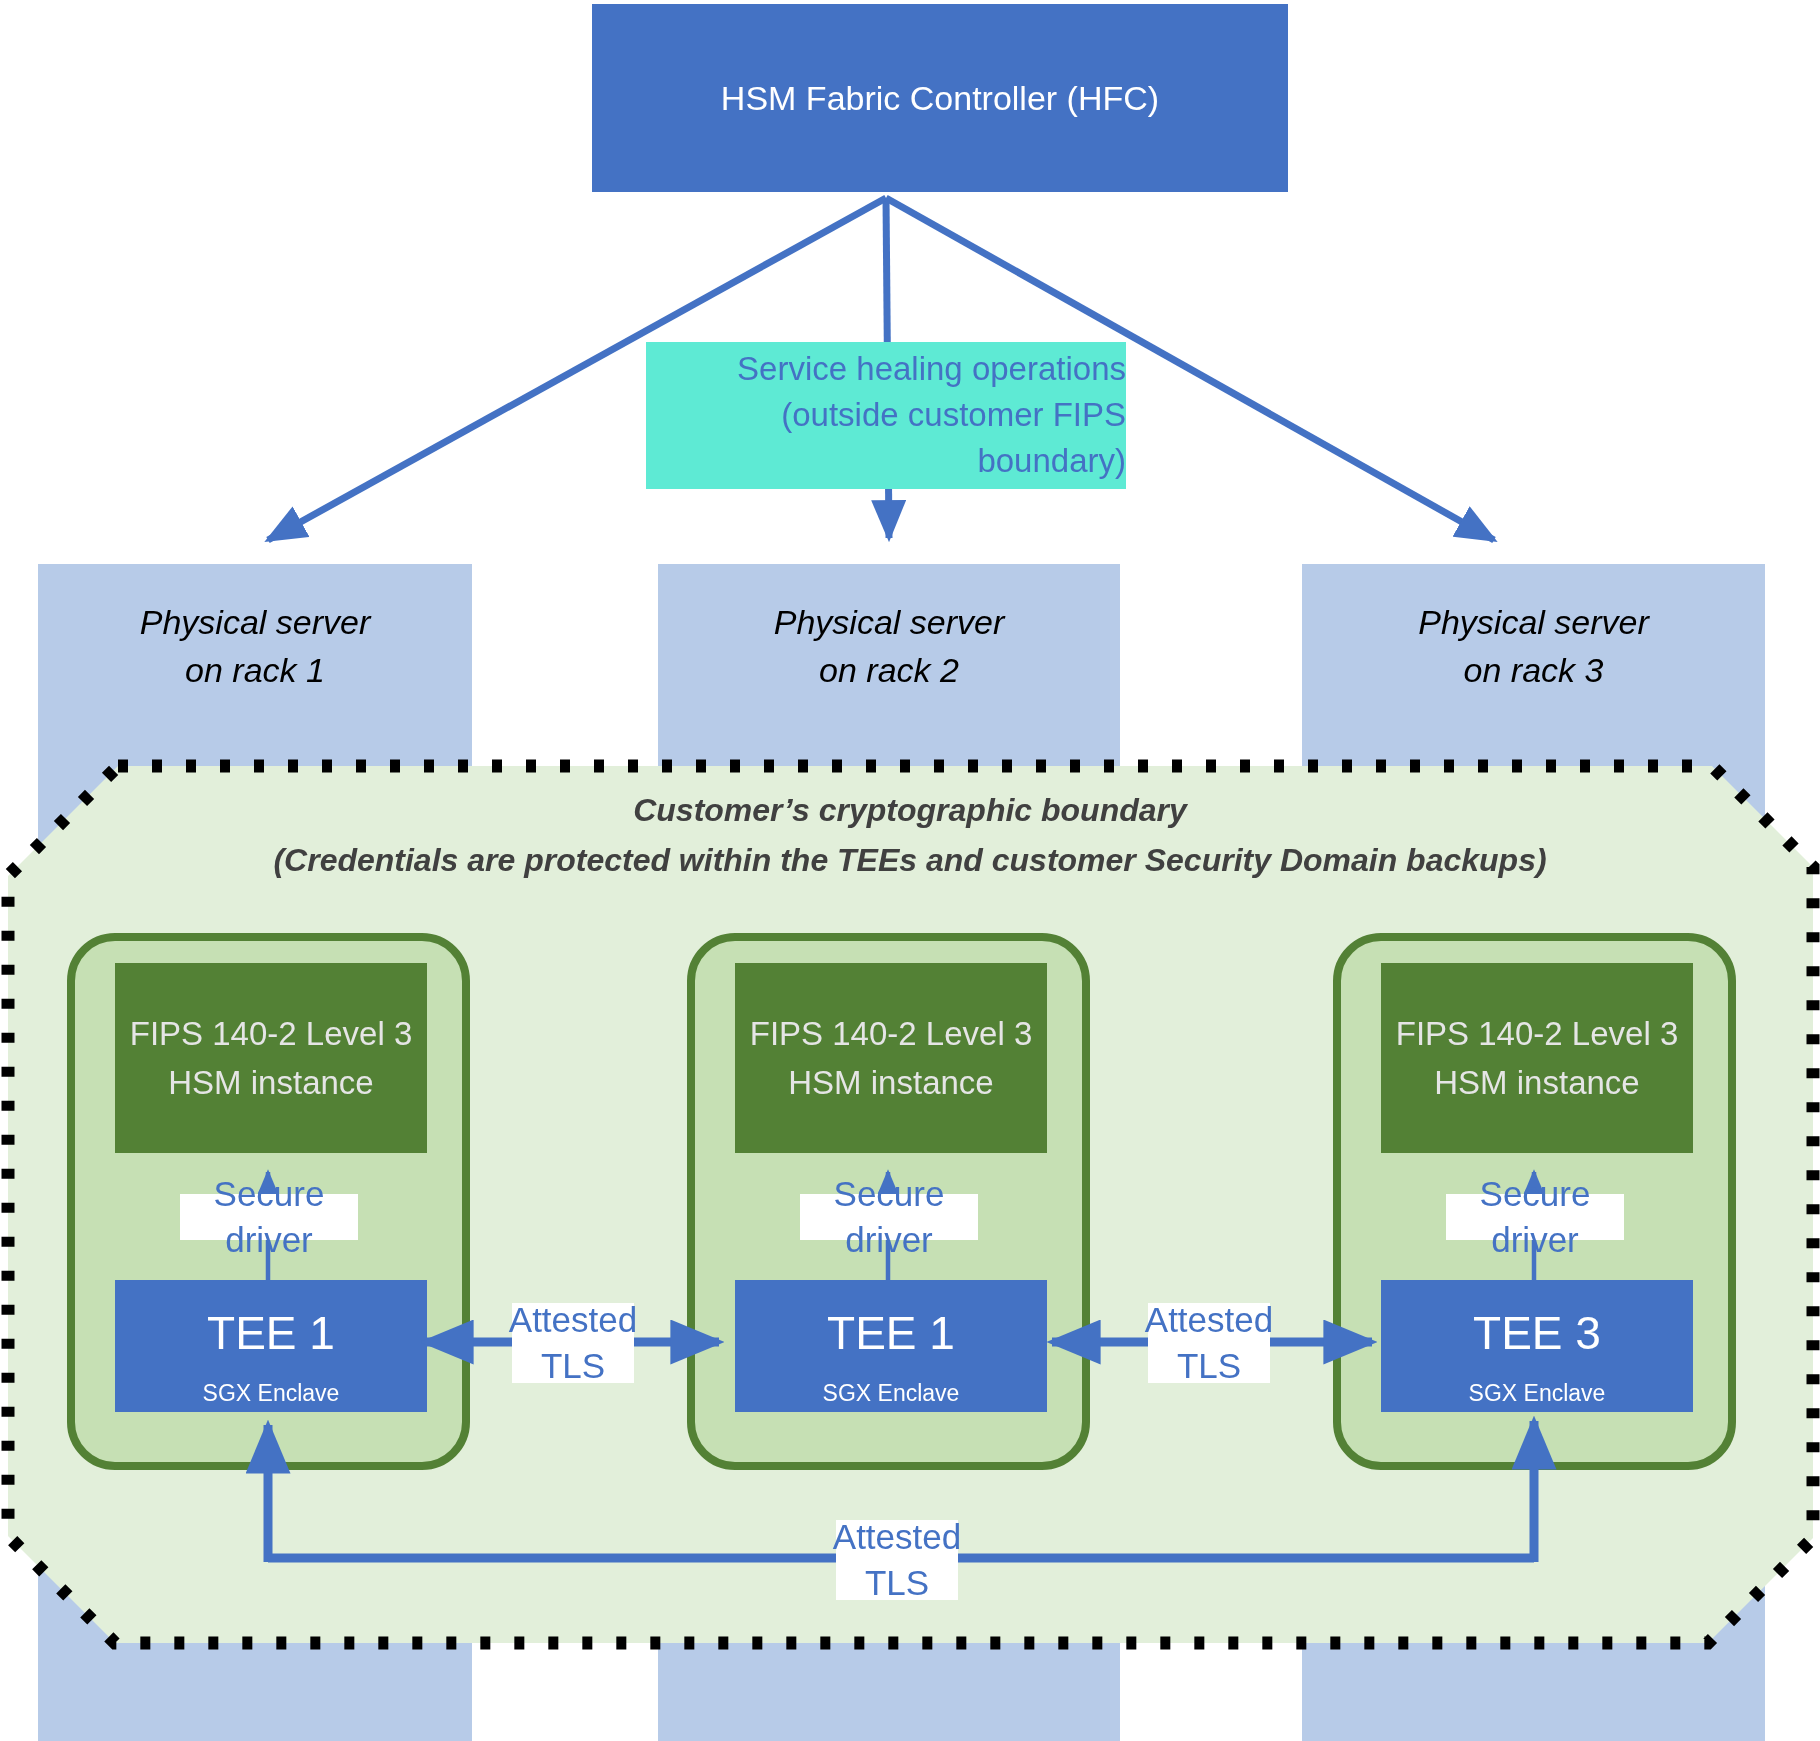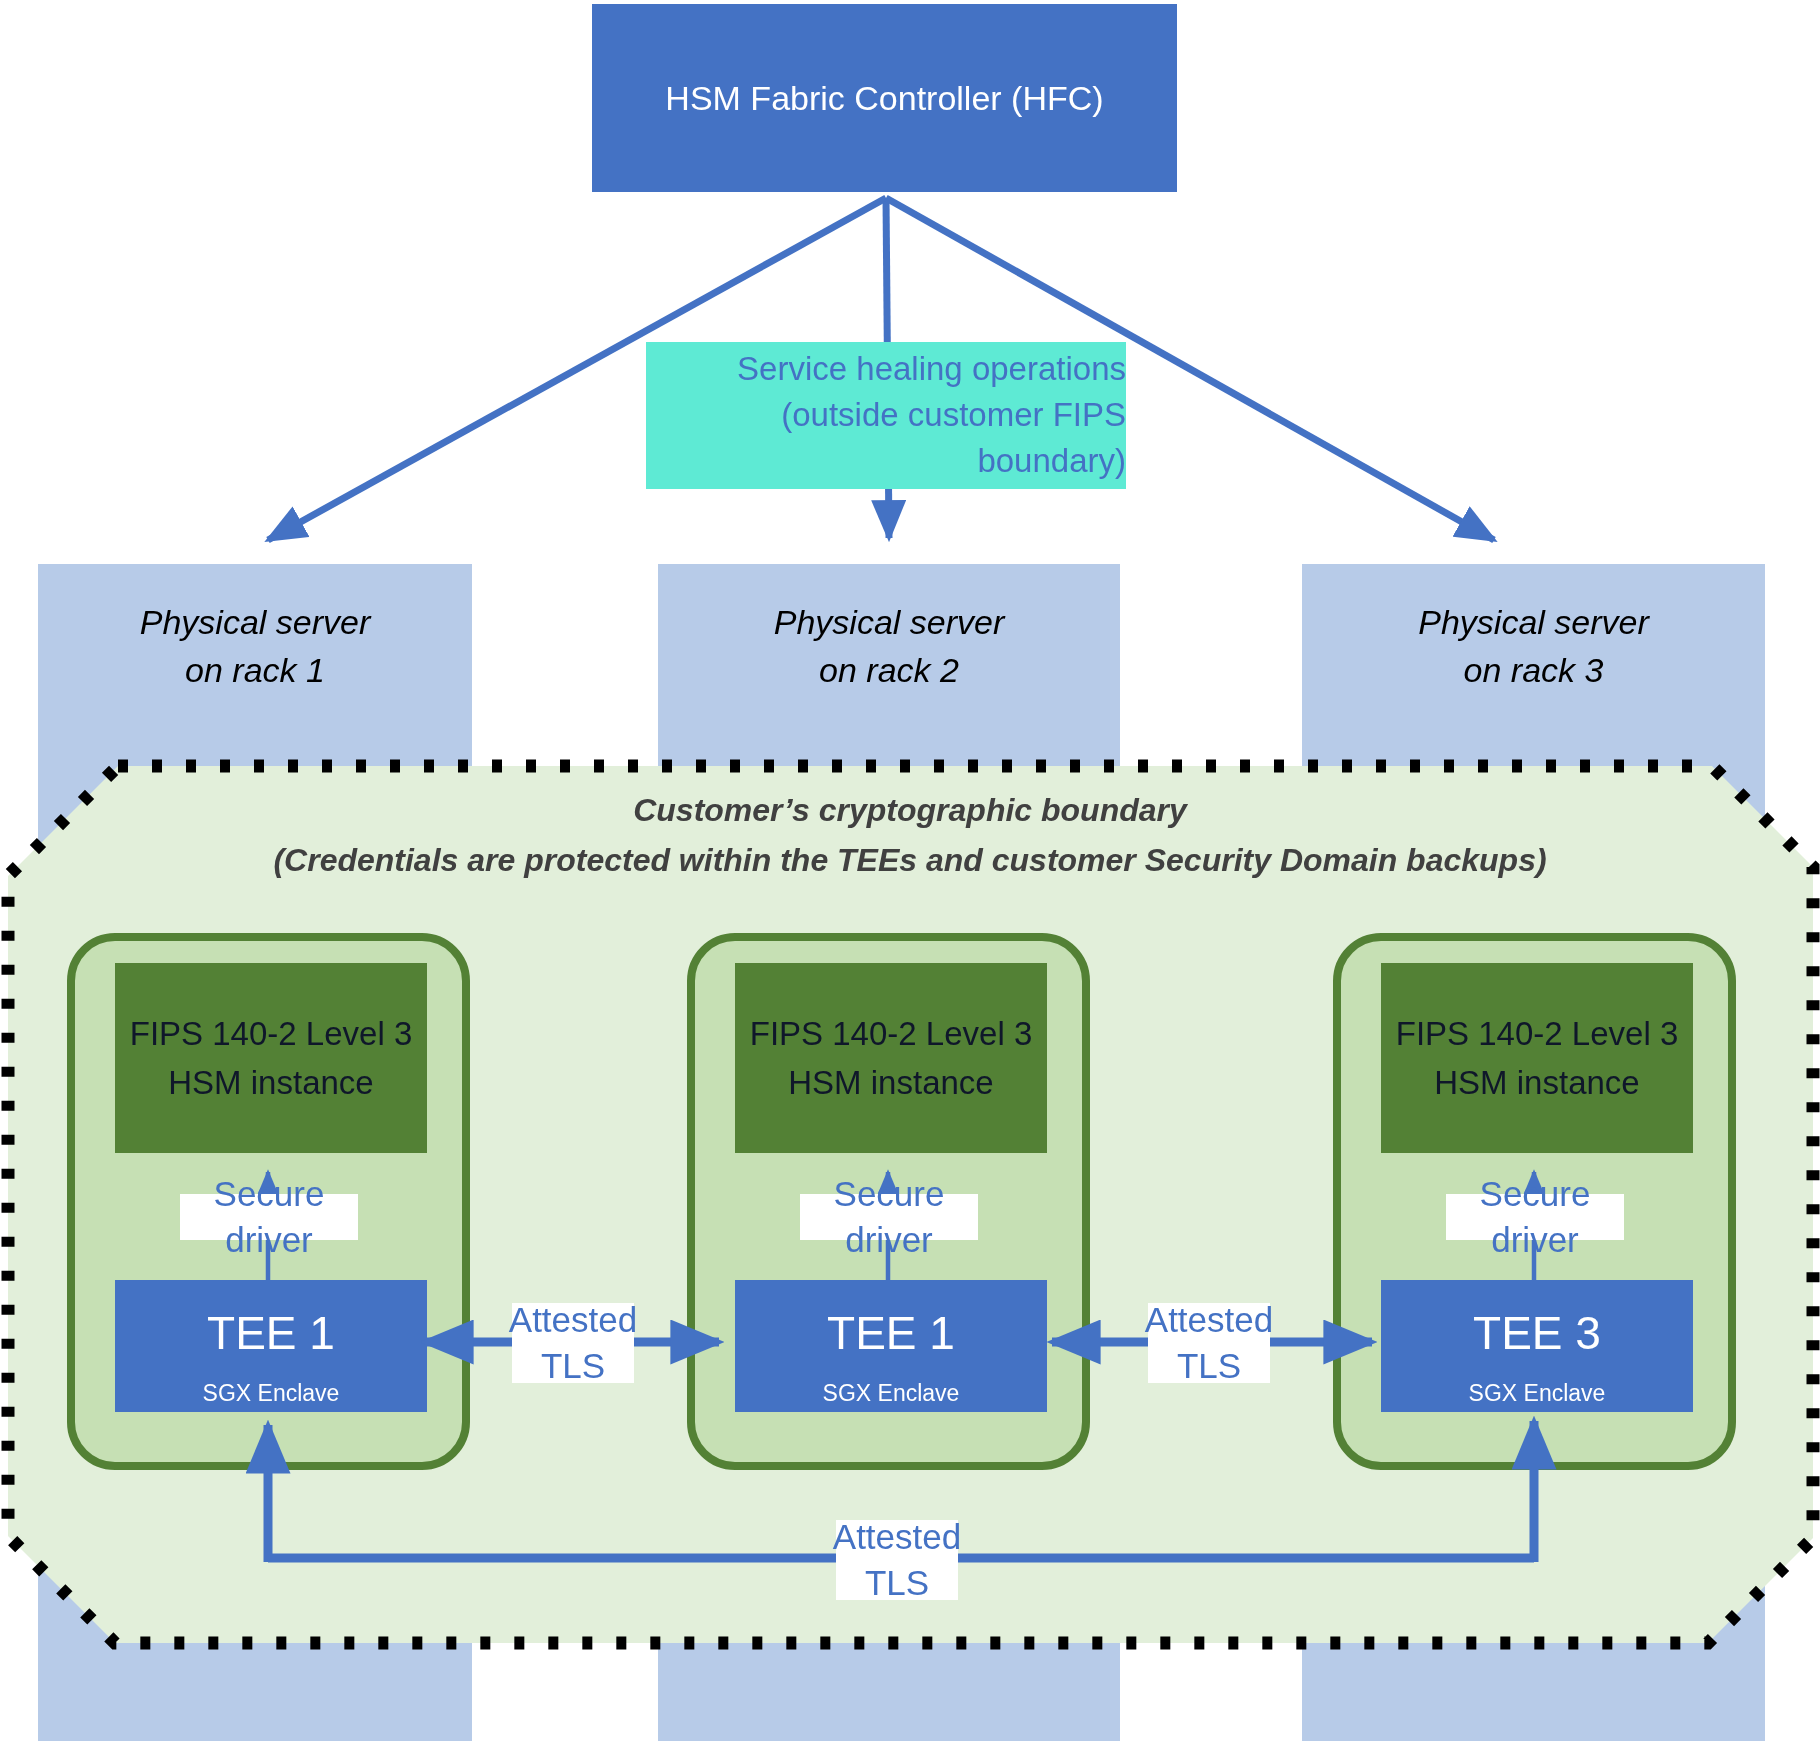--- a/index.html
+++ b/index.html
@@ -6,35 +6,35 @@
   #canvas{
     position:relative;width:1820px;height:1741px;overflow:hidden;
     font-family:"Liberation Sans",sans-serif;background:#fff;
   }
   
   .rack{position:absolute;top:564px;height:1177px;z-index:1;background:var(--light_blue);
         text-align:center;color:#000;font-style:italic;font-size:34px;line-height:1.42;padding-top:34px;box-sizing:border-box;}
   #octagon-svg{position:absolute;left:0;top:0;z-index:2;}
   #lines-svg{position:absolute;left:0;top:0;z-index:4;pointer-events:none;}
   
-  .hfc{position:absolute;left:592px;top:4px;width:585px;height:188px;z-index:3;
+  .hfc{position:absolute;left:592px;top:4px;width:696px;height:188px;z-index:3;
        background:var(--accent_blue);color:#fff;font-size:34px;
        display:flex;align-items:center;justify-content:center;}
   
   .healing{position:absolute;left:646px;top:342px;width:480px;z-index:5;background:#5eead4;
            color:var(--accent_blue);font-size:33px;line-height:1.4;text-align:right;padding:4px 0;}
   
   .boundary-title{position:absolute;left:110px;top:786px;width:1600px;z-index:3;text-align:center;
                   color:#404040;font-weight:bold;font-style:italic;font-size:32px;line-height:1.55;}
   
   .group{position:absolute;top:933px;width:403px;height:537px;z-index:3;box-sizing:border-box;
          background:var(--mid_green);border:8px solid var(--dark_green);border-radius:48px;}
   .g1{left:67px}.g2{left:687px}.g3{left:1333px}
   .hsm-box{position:absolute;left:40px;top:22px;width:312px;height:190px;background:var(--dark_green);
-           color:#0f172a;font-size:33px;line-height:1.5;text-align:center;
+           color:#e5e5e5;font-size:33px;line-height:1.5;text-align:center;
            display:flex;flex-direction:column;align-items:center;justify-content:center;}
   .tee-box{position:absolute;left:40px;top:339px;width:312px;height:132px;background:var(--accent_blue);
            color:#fff;text-align:center;}
   .tee-box .tee-title{font-size:46px;margin-top:26px;}
   .tee-box .tee-sub{font-size:23px;margin-top:20px;}
   
   .conn-label{position:absolute;z-index:5;background:#fff;color:var(--accent_blue);
               display:flex;flex-direction:column;align-items:center;justify-content:center;
               font-size:35px;line-height:1.32;text-align:center;}
   .driver-label{width:178px;height:46px;top:1194px;}

